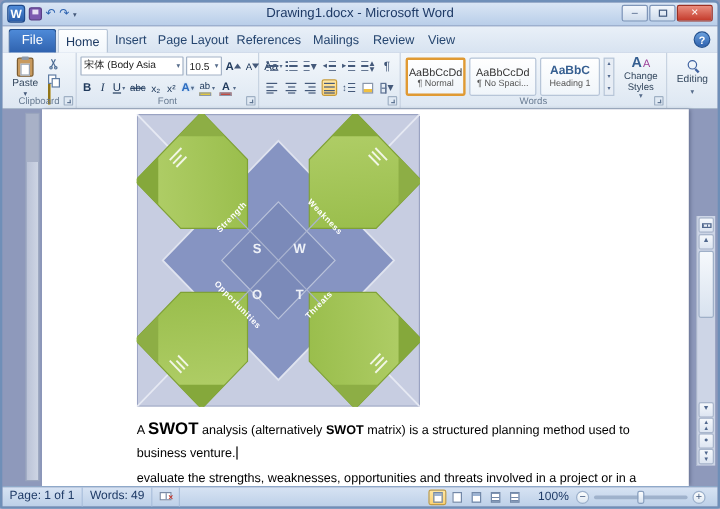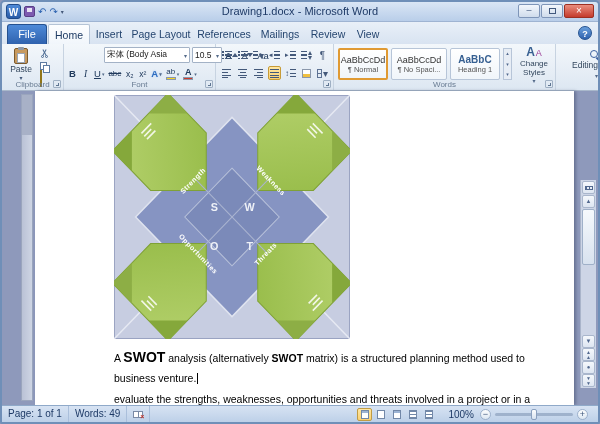--- a/index.html
+++ b/index.html
@@ -47,21 +47,21 @@
   .cutx i{position:absolute;left:4px;top:0;width:1px;height:7px;background:#4a6a92;}
   .cutx .c2{transform:rotate(28deg);} .cutx .c1{transform:rotate(-28deg);}
   .cutx b{position:absolute;bottom:0;width:3px;height:3px;border:1px solid #4a6a92;border-radius:50%;}
   .cutx .d1{left:1px;} .cutx .d2{right:1px;}
   .cp{width:7px;height:8px;border:1px solid #5d7ba2;background:#fff;position:relative;}
   .cp span{position:absolute;left:2px;top:2px;width:7px;height:8px;border:1px solid #5d7ba2;background:#fff;}
   .fp-head{width:9px;height:4px;background:#e8c14a;border:1px solid #927618;}
   .fp-handle{width:1px;height:5px;background:#6b4f10;margin-left:4px;}
 
   
-  .f-row1{position:absolute;left:3px;top:3px;display:flex;gap:2px;align-items:center;margin-left:37px;}
+  .f-row1{position:absolute;left:3px;top:3px;display:flex;gap:2px;align-items:center;}
   .combo{height:16px;border:1px solid #a3b2c6;background:#fff;font-size:8.5px;color:#222;display:flex;align-items:center;padding:0 2px;border-radius:1px;}
   .combo .car{margin-left:auto;font-size:6px;color:#55master;color:#556b8a;padding-left:2px;}
   .f-row2{position:absolute;left:3px;top:22px;display:flex;gap:2px;align-items:flex-end;height:15px;}
   .sbtn{min-width:11px;height:15px;display:flex;align-items:center;justify-content:center;font-size:9.5px;color:#203a5c;border:1px solid transparent;border-radius:2px;position:relative;}
   .sbtn .mini-caret{font-size:5px;color:#556b8a;margin-left:1px;}
   .bld{font-weight:bold;} .ita{font-style:italic;font-family:"Liberation Serif",serif;} .und{text-decoration:underline;}
   .strike{text-decoration:line-through;font-size:8px;}
   .subs,.sups{font-size:8.5px;}
   .effects{color:#2d6cc0;font-weight:bold;text-shadow:0 0 2px #9cc3ee;}
   .colstack{display:flex;flex-direction:column;align-items:center;line-height:8px;}
@@ -94,21 +94,21 @@
   .prev.h1{font-weight:bold;color:#365f91;font-size:10px;}
   .cname{font-size:7.5px;color:#555;white-space:nowrap;}
   .sscroll{position:absolute;left:169px;top:4px;width:9px;height:32px;border:1px solid #b7c5d8;background:#e7edf5;display:flex;flex-direction:column;align-items:center;justify-content:space-between;font-size:5px;color:#51688e;line-height:9px;}
   .chg{position:absolute;left:181px;top:2px;width:38px;height:40px;display:flex;flex-direction:column;align-items:center;font-size:8px;color:#33475e;text-align:center;line-height:9px;}
   .chg .icr{display:flex;align-items:flex-end;gap:1px;margin-bottom:1px;}
   .ca1{font-size:12px;font-weight:bold;color:#365f91;line-height:12px;}
   .ca2{font-size:9px;color:#9b3a96;line-height:10px;}
   .chgcaret{font-size:6px;color:#556b8a;}
 
   
-  .editbtn{position:absolute;left:0;right:0;top:6px;display:flex;flex-direction:column;align-items:flex-end;gap:2px;font-size:8.5px;color:#33475e;}
+  .editbtn{position:absolute;left:0;right:0;top:6px;display:flex;flex-direction:column;align-items:center;gap:2px;font-size:8.5px;color:#33475e;}
   .mag{width:8px;height:8px;border:1.5px solid #3f62a0;border-radius:50%;position:relative;}
   .mag span{position:absolute;right:-3px;bottom:-2px;width:4px;height:1.5px;background:#3f62a0;transform:rotate(45deg);}
 
   
   .docarea{position:absolute;top:89px;left:0;right:0;bottom:17px;background:#8e99bb;}
   .vruler{position:absolute;left:19px;top:3px;width:12px;bottom:4px;background:linear-gradient(to right,#bac2d6,#ced5e4);border:1px solid #9aa5bd;}
   .vruler .vrm{position:absolute;left:0;right:0;top:0;height:40px;background:#a8b1c7;}
   .page{position:absolute;left:33px;top:0;width:539px;bottom:0;background:#fff;box-shadow:2px 0 3px rgba(30,40,70,.35);}
   .swot{position:absolute;left:79px;top:4px;width:236px;height:244px;}
   .dletter{font-size:11px;font-weight:bold;fill:#eef1f7;text-anchor:middle;}

